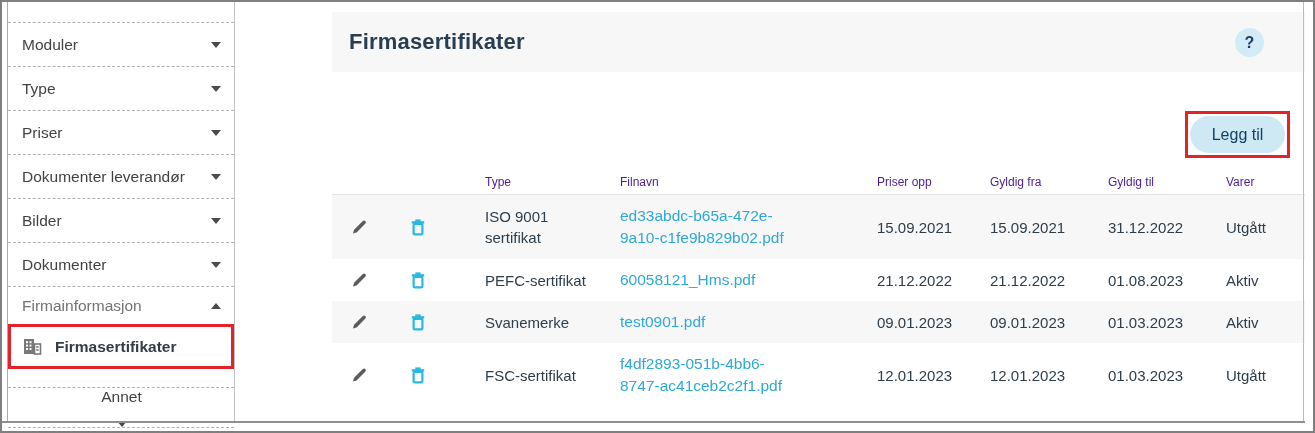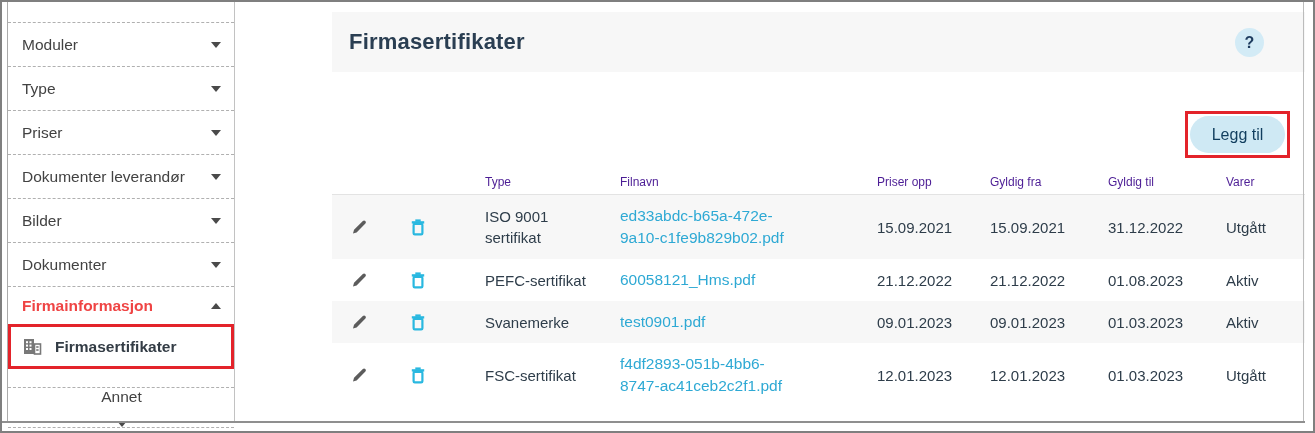--- a/index.html
+++ b/index.html
@@ -14,21 +14,21 @@
   .sidebar {
     position: absolute; left: 5px; top: 0; width: 228px; height: 419px;
     border-left: 1px solid #ababab; border-right: 1px solid #c2c2c2;
     padding-top: 20px; background: #fff;
   }
   .sb-item {
     height: 44px; display: flex; align-items: center; justify-content: space-between;
     padding: 0 13px 0 14px; border-top: 1px dashed #b0b0b0;
     color: #424242; font-size: 15.5px; cursor: pointer;
   }
-  .sb-item.bold { font-weight: bold; color: #ef4444; height: 38px; gap: 12px; }
+  .sb-item.bold { font-weight: normal; color: #737373; height: 38px; gap: 12px; }
   .chev { width: 0; height: 0; border-left: 5px solid transparent; border-right: 5px solid transparent; border-top: 6px solid #4a4a4a; }
   .chev.up { border-top: none; border-bottom: 6px solid #4a4a4a; }
   .red-wrap { border: 3px solid #e3232a; height: 45px; margin-bottom: 18px; }
   .sb-sub {
     height: 100%; display: flex; align-items: center; gap: 13px;
     padding: 0 10px 0 12px; font-weight: bold; color: #333c45; font-size: 15.5px; cursor: pointer;
   }
   .sb-endline { border-top: 1px dashed #b0b0b0; }
 
   

